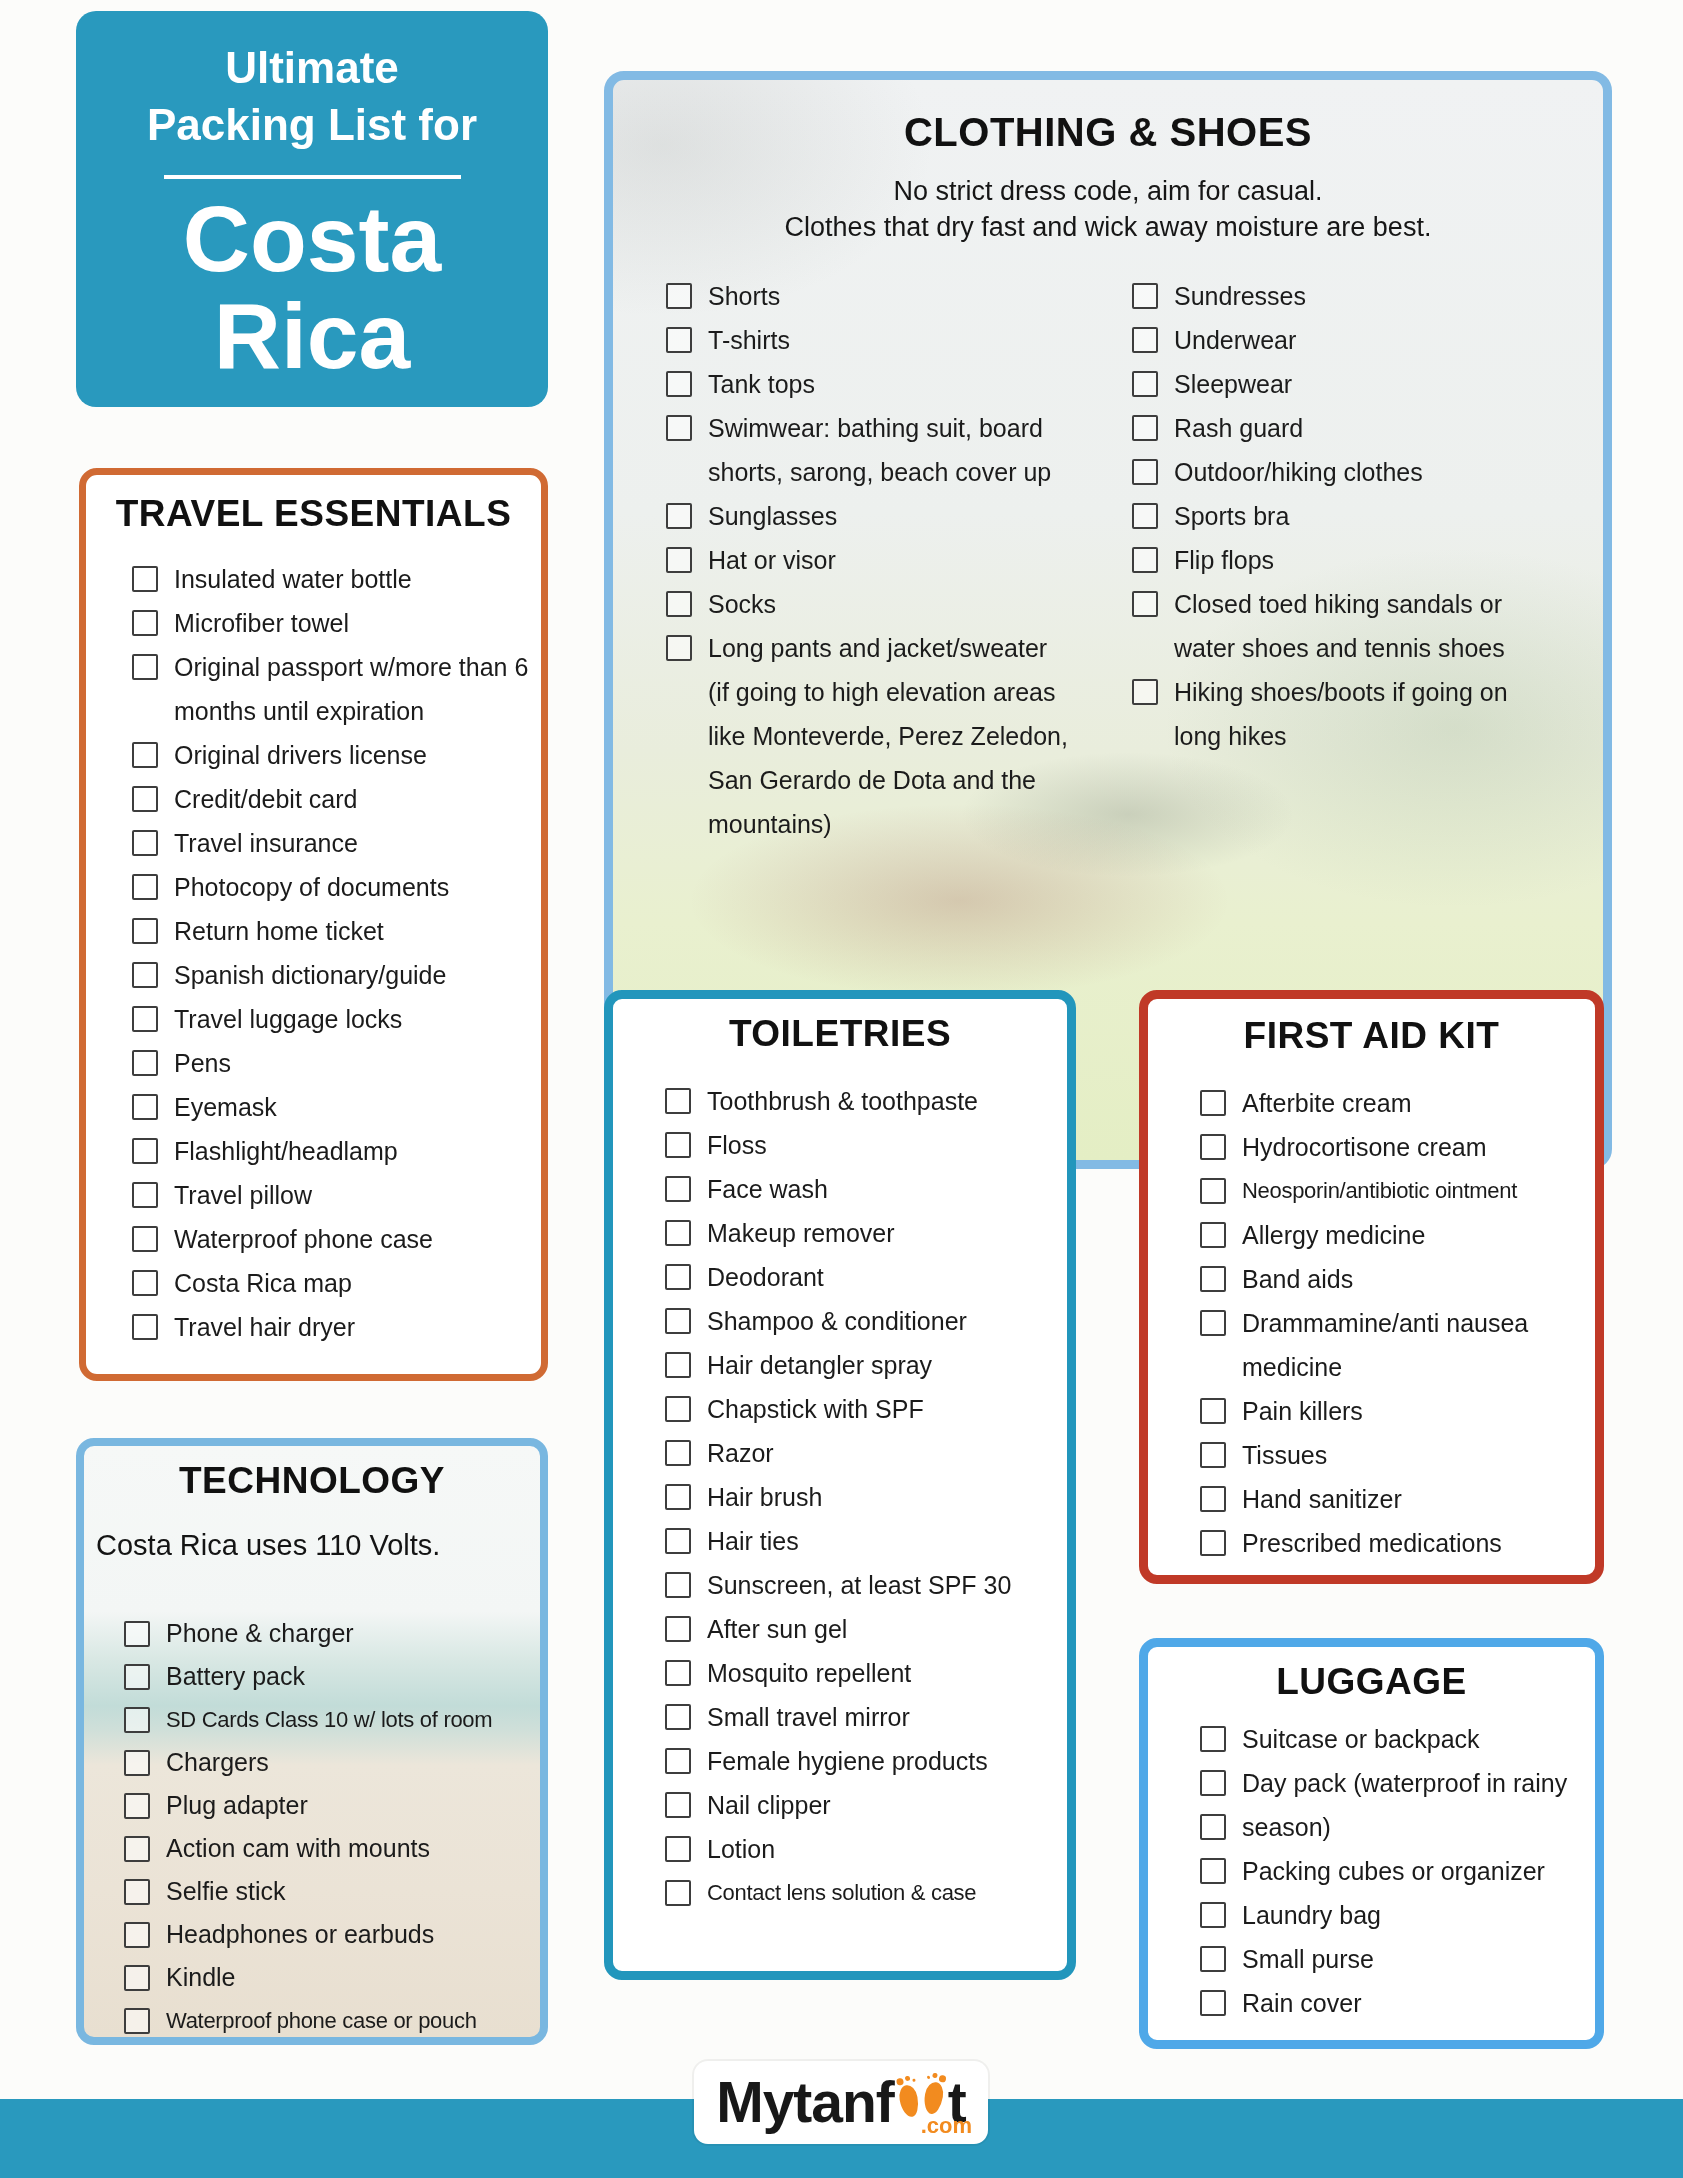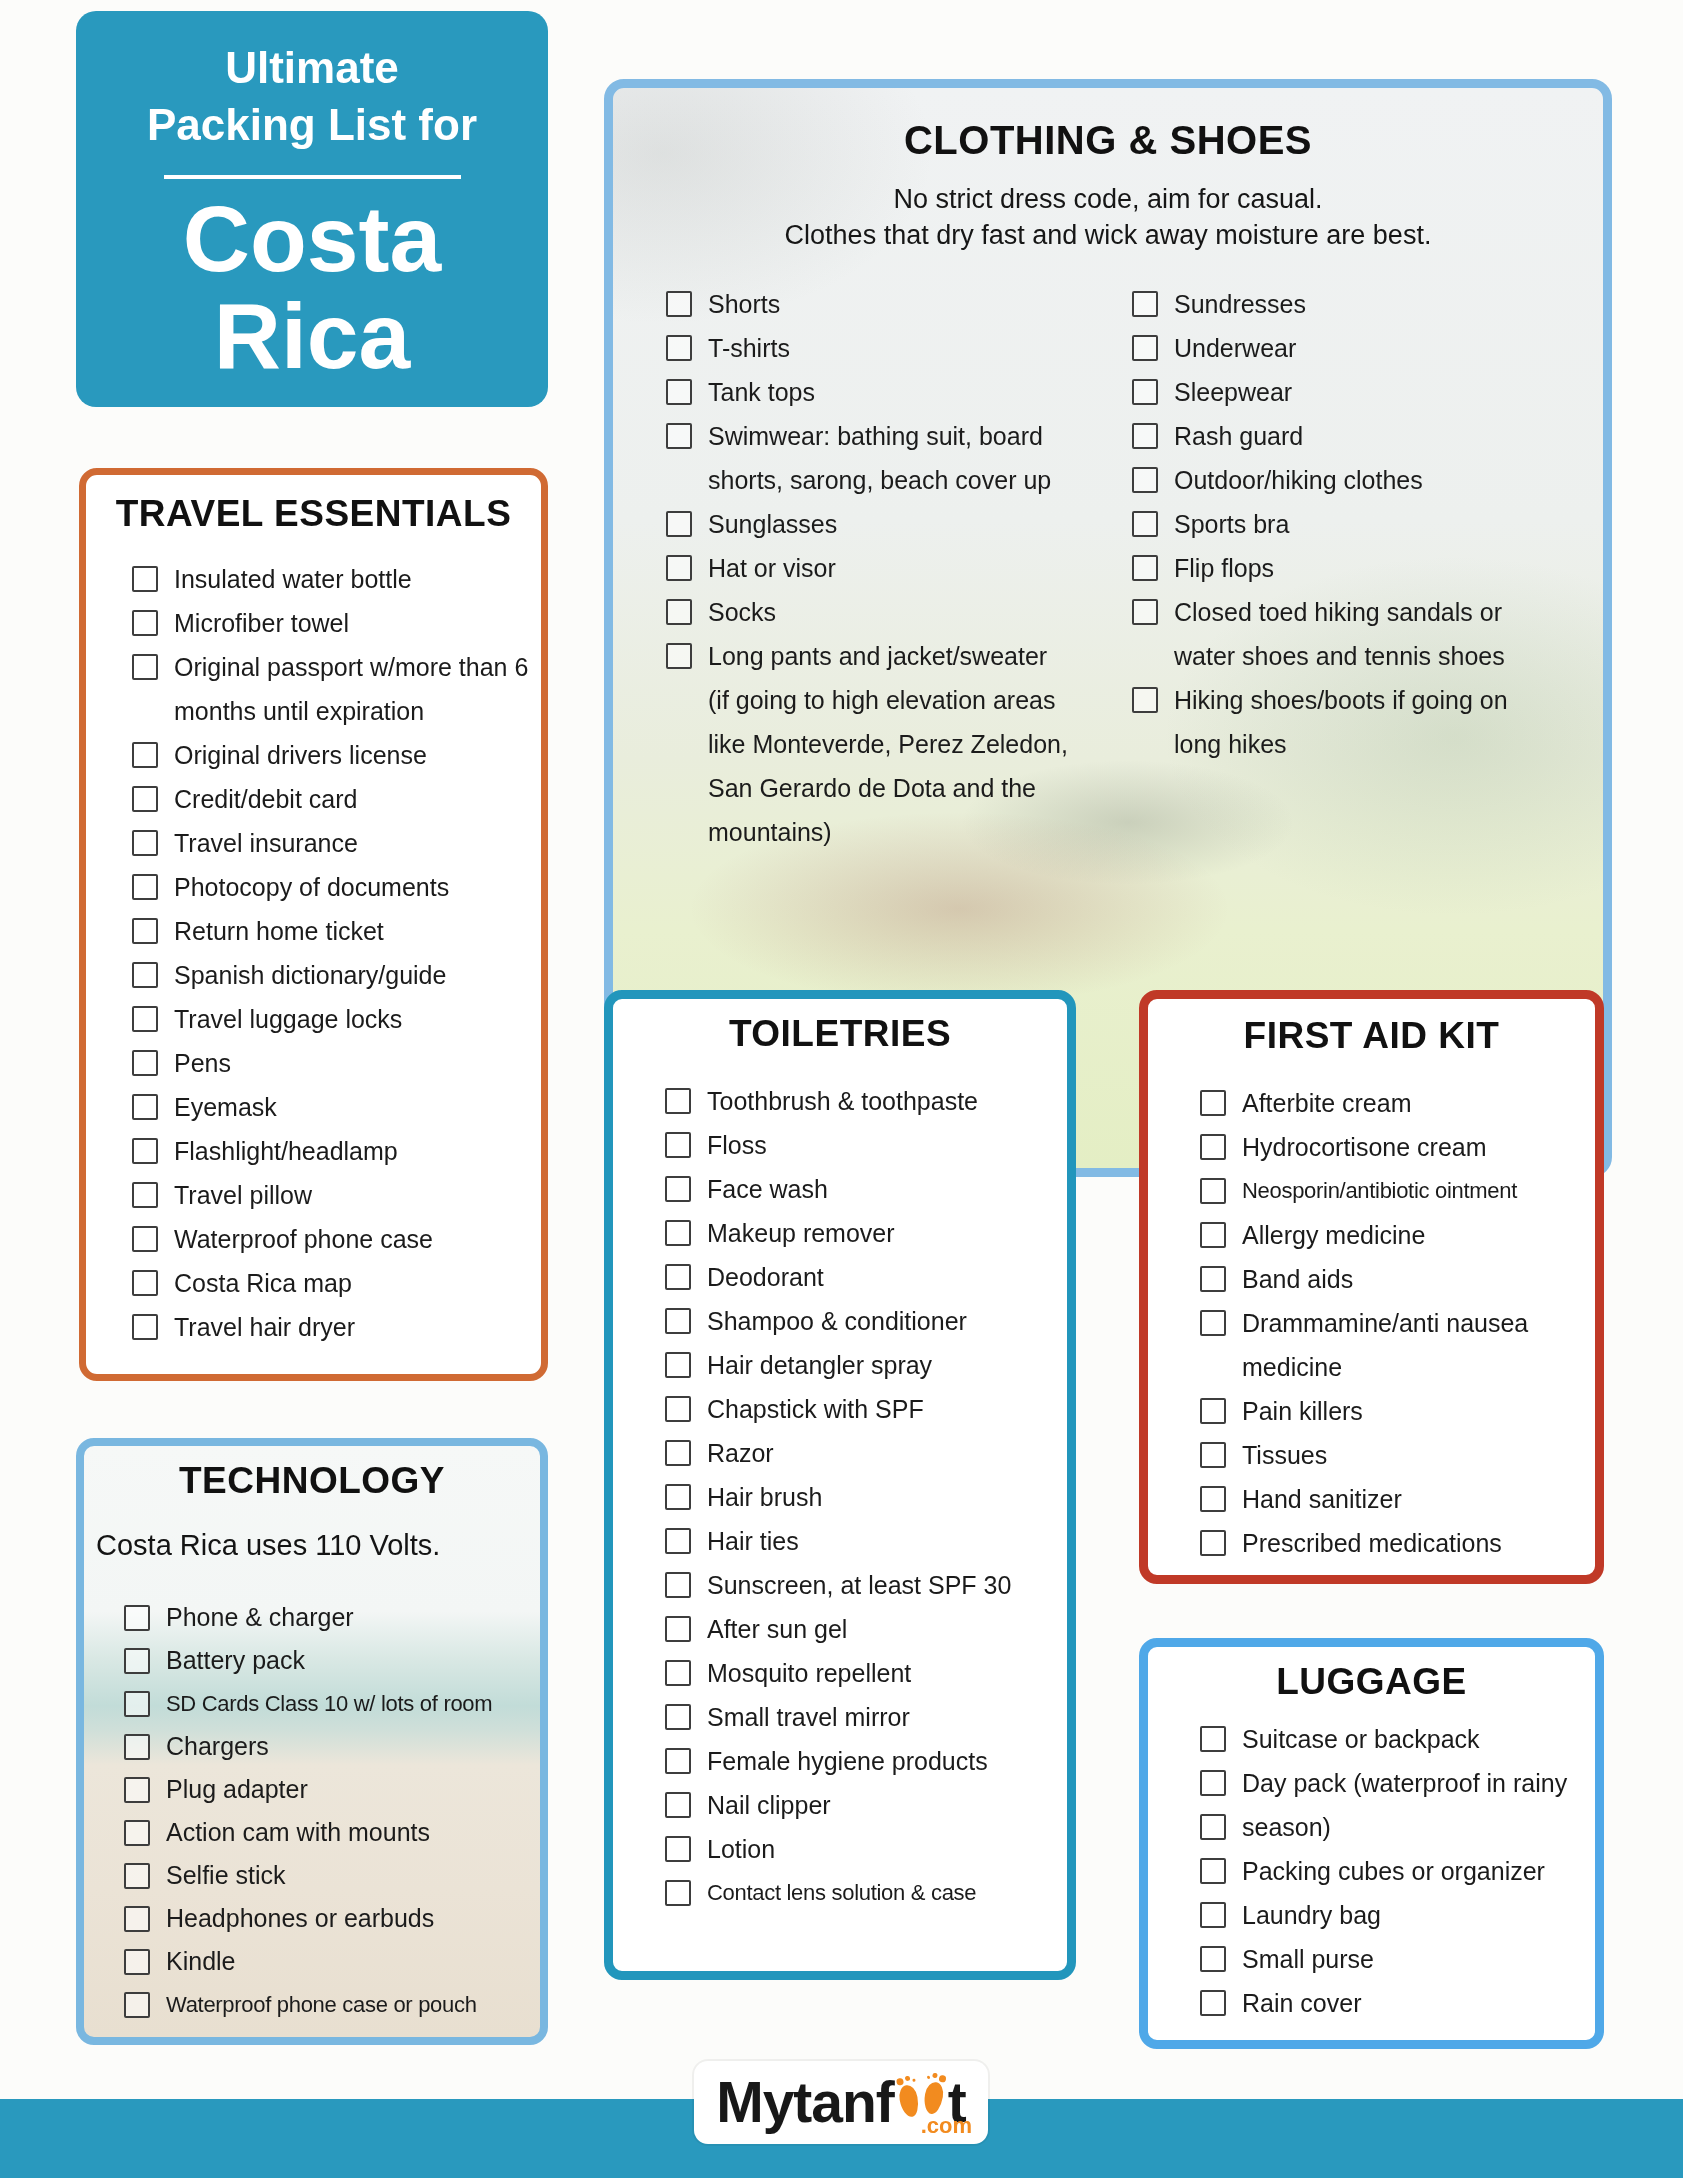--- a/index.html
+++ b/index.html
@@ -31,25 +31,25 @@
   #essentials-list{margin:22px 0 0 46px;}
   
   #technology-box{
     left:76px;top:1438px;width:472px;height:607px;border:8px solid #79b7e0;border-radius:18px;
     background:
       linear-gradient(180deg,#f6f8f7 0%,#f3f6f5 28%,#d9e8e4 36%,#c2dcd8 44%,#cfdfd9 48%,
                       #ece6da 54%,#ebe3d6 75%,#e8dfd0 100%);
   }
   #technology-box .sec-title{margin-top:14px;}
   .tech-note{font-size:29px;color:#141414;margin:27px 0 0 12px;}
-  #technology-list{margin:34px 0 0 40px;}
+  #technology-list{margin:50px 0 0 40px;}
   #technology-list .row{height:43px;}
   
   #clothing-box{
-    left:604px;top:79px;width:1008px;height:1098px;border:9px solid #82bae4;border-radius:20px;
+    left:604px;top:71px;width:1008px;height:1098px;border:9px solid #82bae4;border-radius:20px;
     background:
       radial-gradient(ellipse 416px 149px at 35% 76%, rgba(140,60,55,.22), transparent 65%),
       radial-gradient(ellipse 238px 89px at 52% 68%, rgba(60,70,60,.18), transparent 70%),
       radial-gradient(ellipse 416px 257px at 85% 60%, rgba(130,160,120,.20), transparent 70%),
       radial-gradient(ellipse 376px 238px at 5% 6%, rgba(140,145,140,.18), transparent 72%),
       linear-gradient(180deg,#f0f2f3 0%,#edf0ee 40%,#e9eddc 62%,#e9f0cf 78%,#e4eec4 100%);
   }
   #clothing-box .sec-title{margin-top:30px;font-size:40px;}
   .clothing-note{text-align:center;font-size:27px;line-height:36px;color:#161616;margin-top:18px;}
   #clothing-left{position:absolute;left:53px;top:194px;}

